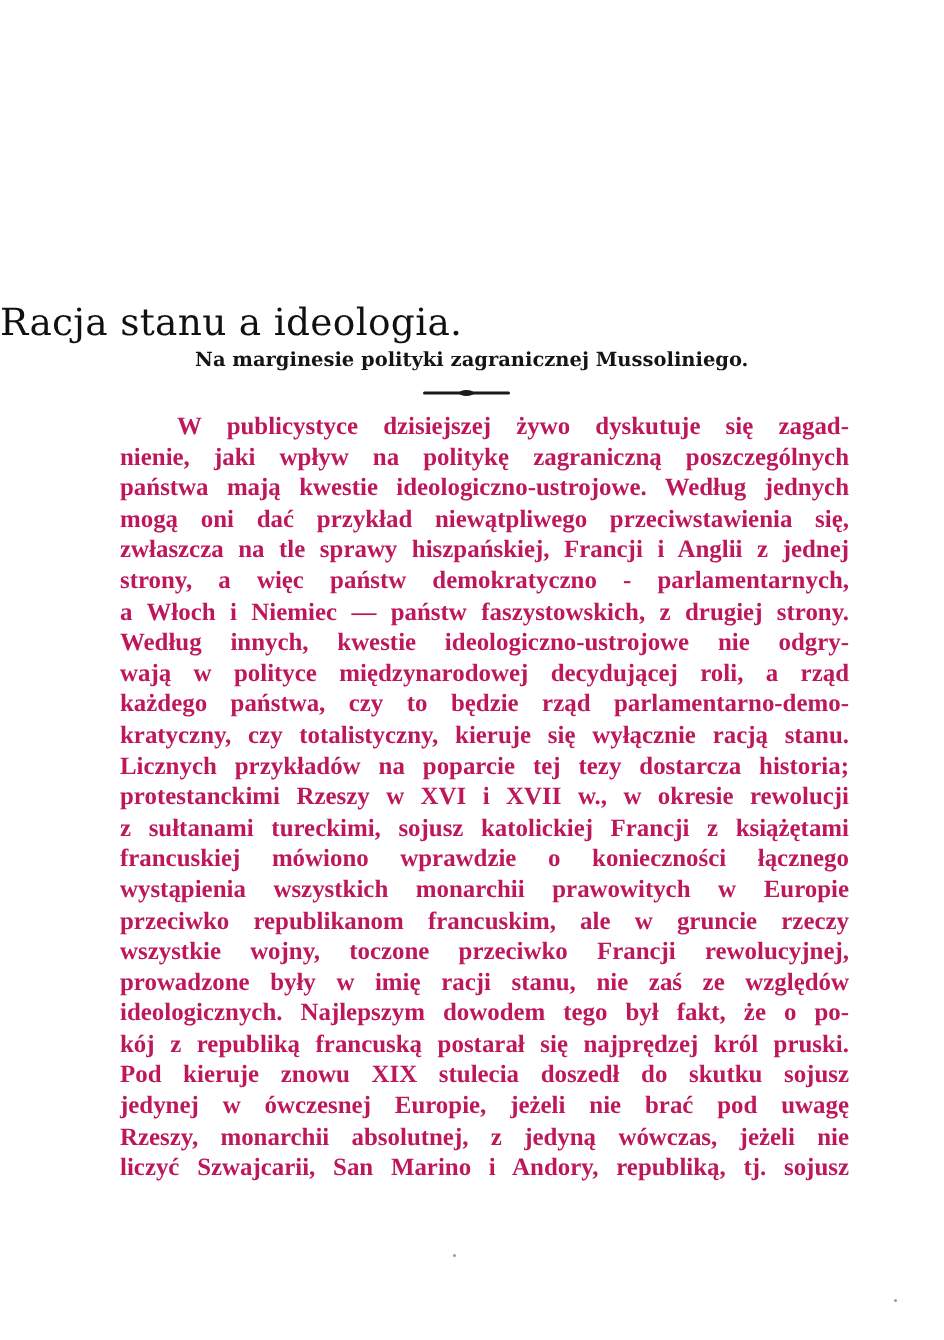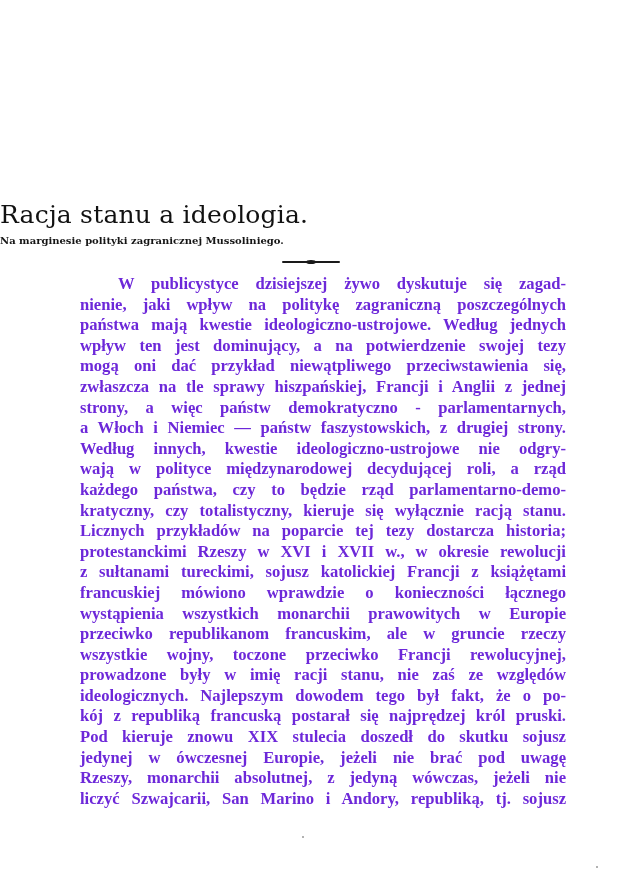--- a/index.html
+++ b/index.html
@@ -30,23 +30,23 @@
       font-weight: normal;
       letter-spacing: 0.2px;
       color: #111;
       margin: 0;
       line-height: 30px;
     }
     .subtitle {
       position: absolute;
       left: 0; width: 629px;
       top: 234px;
-      text-align: left;
+      text-align: center;
       font-family: "DejaVu Serif", serif;
-      font-size: 10px;
+      font-size: 13px;
       font-weight: bold;
       color: #151515;
       line-height: 14px;
       margin: 0;
     }
     .separator {
       position: absolute;
       left: 282px;
       top: 261px;
       width: 58px;
@@ -71,21 +71,21 @@
       width: 486px;
       margin: 0;
     }
     .line {
       display: block;
       height: 20.6px;
       line-height: 20.6px;
       font-family: "Liberation Serif", serif;
       font-size: 16.6px;
       font-weight: bold;
-      color: #6d28d9;
+      color: #be185d;
       text-align: justify;
       text-align-last: justify;
       white-space: nowrap;
       overflow: visible;
     }
     .line.first {
       padding-left: 38px;
     }
     .line .inner {
       display: inline-block;
@@ -109,21 +109,20 @@
 <div class="page">
 
   <h1 class="title">Racja stanu a ideologia.</h1>
   <div class="subtitle">Na marginesie polityki zagranicznej Mussoliniego.</div>
   <div class="separator"></div>
 
   <div class="body-text">
     <span class="line first"><span class="inner">W publicystyce dzisiejszej żywo dyskutuje się zagad-</span></span>
     <span class="line"><span class="inner">nienie, jaki wpływ na politykę zagraniczną poszczególnych</span></span>
     <span class="line"><span class="inner">państwa mają kwestie ideologiczno-ustrojowe. Według jednych</span></span>
-    <span class="line"><span class="inner">wpływ ten jest dominujący, a na potwierdzenie swojej tezy</span></span>
     <span class="line"><span class="inner">mogą oni dać przykład niewątpliwego przeciwstawienia się,</span></span>
     <span class="line"><span class="inner">zwłaszcza na tle sprawy hiszpańskiej, Francji i Anglii z jednej</span></span>
     <span class="line"><span class="inner">strony, a więc państw demokratyczno - parlamentarnych,</span></span>
     <span class="line"><span class="inner">a Włoch i Niemiec — państw faszystowskich, z drugiej strony.</span></span>
     <span class="line"><span class="inner">Według innych, kwestie ideologiczno-ustrojowe nie odgry-</span></span>
     <span class="line"><span class="inner">wają w polityce międzynarodowej decydującej roli, a rząd</span></span>
     <span class="line"><span class="inner">każdego państwa, czy to będzie rząd parlamentarno-demo-</span></span>
     <span class="line"><span class="inner">kratyczny, czy totalistyczny, kieruje się wyłącznie racją stanu.</span></span>
     <span class="line"><span class="inner">Licznych przykładów na poparcie tej tezy dostarcza historia;</span></span>
     <span class="line"><span class="inner">protestanckimi Rzeszy w XVI i XVII w., w okresie rewolucji</span></span>

